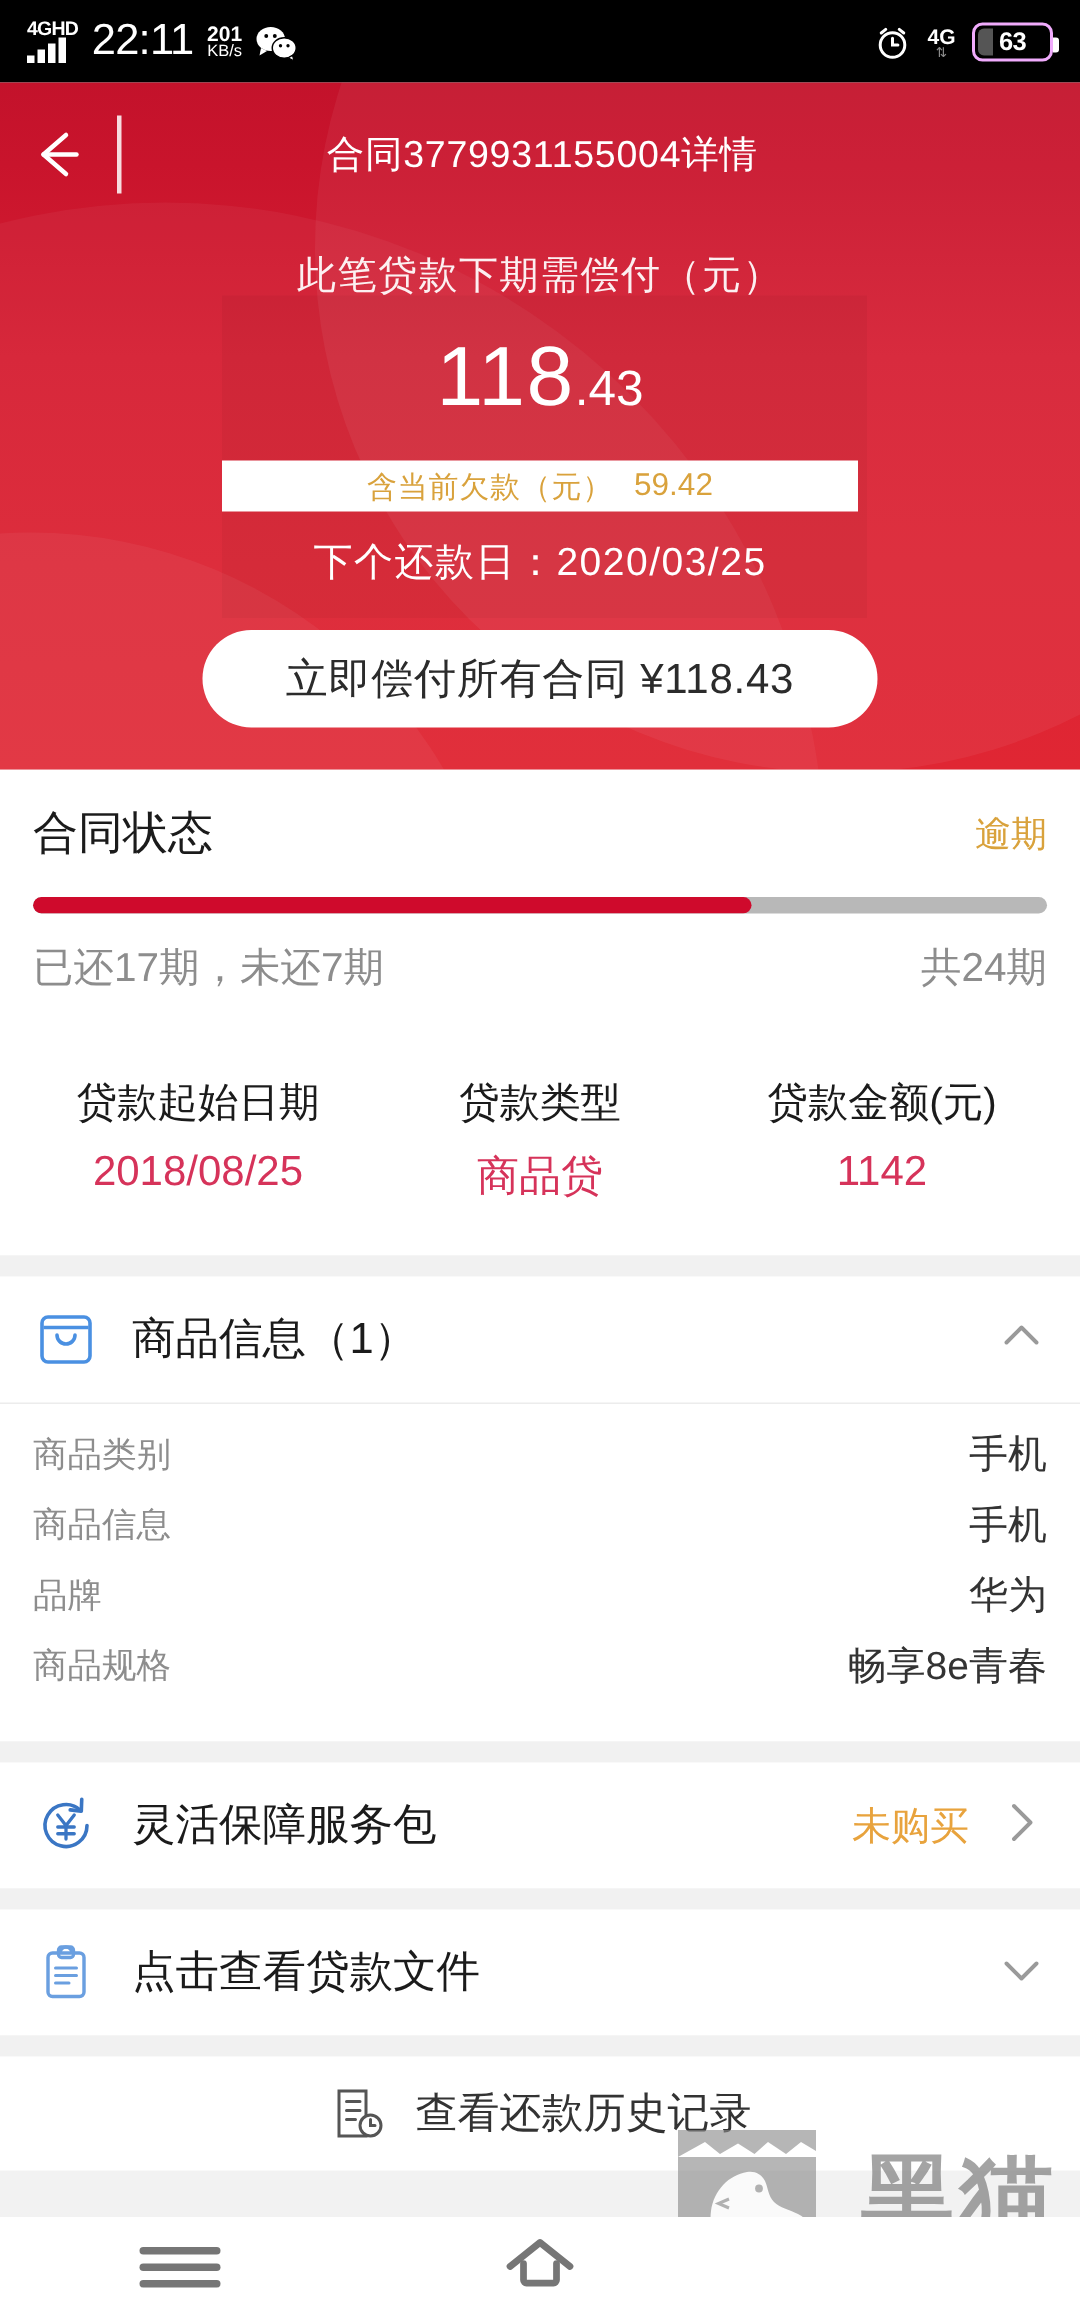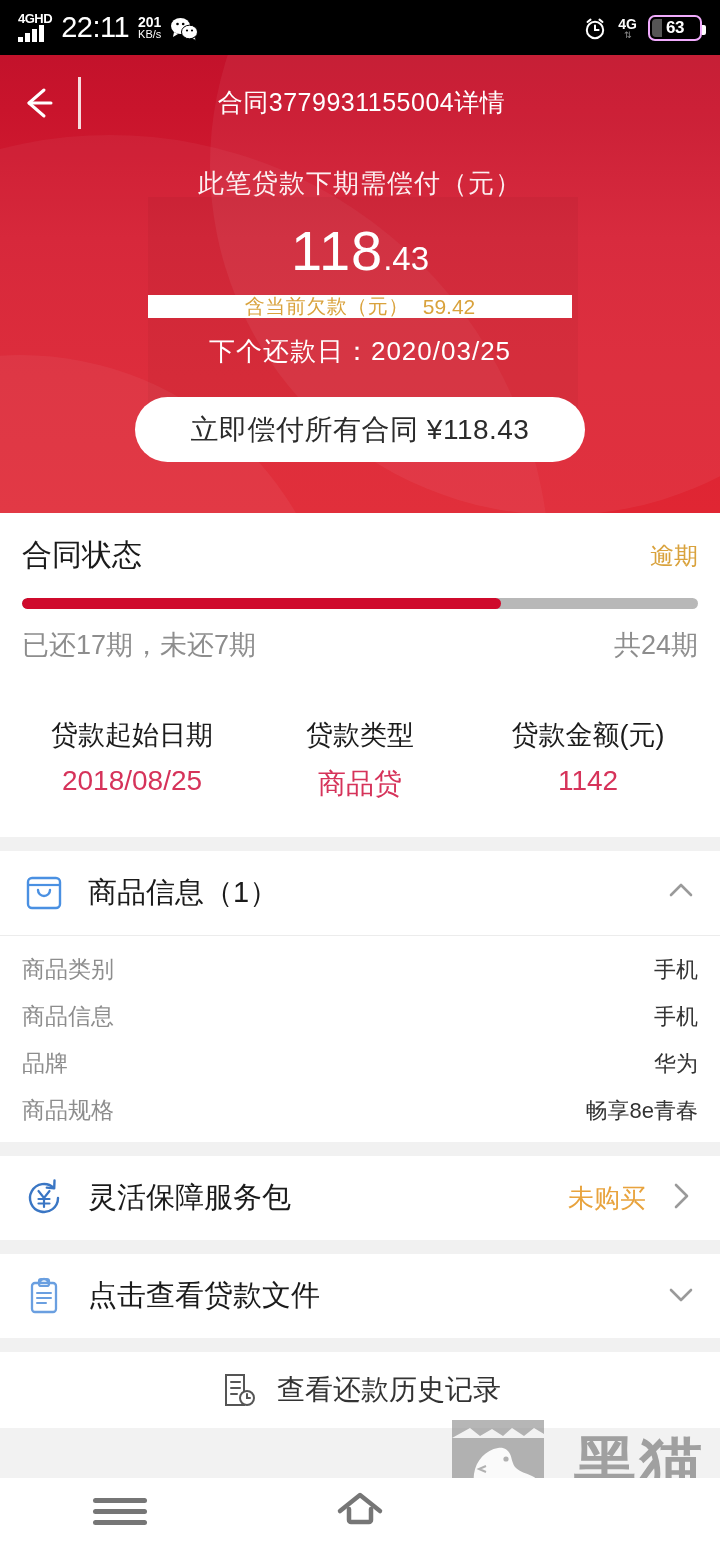--- a/index.html
+++ b/index.html
@@ -68,21 +68,21 @@
     flex:1; text-align:center; color:#fff; font-size:25px; letter-spacing:.5px;
     margin-right:78px; white-space:nowrap;
   }
 
   .hd-body{ position:relative; text-align:center; }
   .hd-sub{ color:rgba(255,255,255,.93); font-size:26px; letter-spacing:1px; margin-top:16px; }
   .hd-amt{ color:#fff; margin-top:22px; line-height:1; font-weight:400; }
   .hd-amt .big{ font-size:56px; letter-spacing:1px; }
   .hd-amt .small{ font-size:33px; }
   .hd-owed{
-    width:424px; margin:16px auto 0; background:#fff; height:23px;
+    width:424px; margin:28px auto 0; background:#fff; height:34px;
     display:flex; align-items:center; justify-content:center; gap:14px;
   }
   .hd-owed .lb{ color:#d9a23c; font-size:20px; letter-spacing:.5px; }
   .hd-owed .vl{ color:#d9a23c; font-size:21px; }
   .hd-date{ color:#fff; font-size:26px; margin-top:16px; letter-spacing:1px; }
   .pay-btn{
     width:450px; height:65px; margin:28px auto 0; background:#fff; border-radius:34px;
     display:flex; align-items:center; justify-content:center;
     color:#2b2b2b; font-size:28px; letter-spacing:.5px; cursor:pointer;
   }
@@ -107,24 +107,24 @@
 
   .sec-head{
     display:flex; align-items:center; height:84px; padding:0 22px; cursor:pointer;
   }
   .sec-head .ico{ width:44px; height:44px; flex:0 0 44px; }
   .sec-head .ttl{ font-size:29px; color:#1b1b1b; margin-left:22px; }
   .sec-head .right{ margin-left:auto; display:flex; align-items:center; gap:18px; }
   .sec-head .right .val{ font-size:26px; color:#e8a33d; }
   .hr{ height:1px; background:#ececec; margin:0 0 0 0; }
 
-  .kv-list{ padding:10px 22px 8px; }
+  .kv-list{ padding:10px 22px 27px; }
   .kv{ display:flex; align-items:center; justify-content:space-between; height:47px; }
   .kv .k{ font-size:23px; color:#8d8d8d; }
-  .kv .v{ font-size:22px; color:#333; }
+  .kv .v{ font-size:26px; color:#333; }
 
   .history{ display:flex; align-items:center; justify-content:center; gap:20px; height:76px; cursor:pointer; }
   .history .ico{ width:38px; height:38px; }
   .history .lb{ font-size:28px; color:#333; }
 
   
   .watermark{
     position:absolute; right:6px; bottom:2px; width:268px; height:128px; opacity:.62;
     pointer-events:none;
   }

